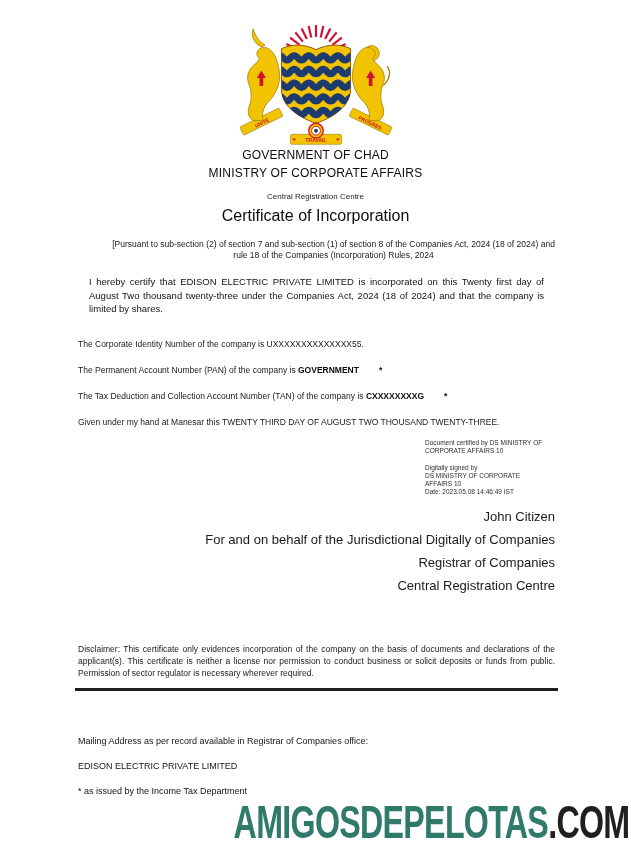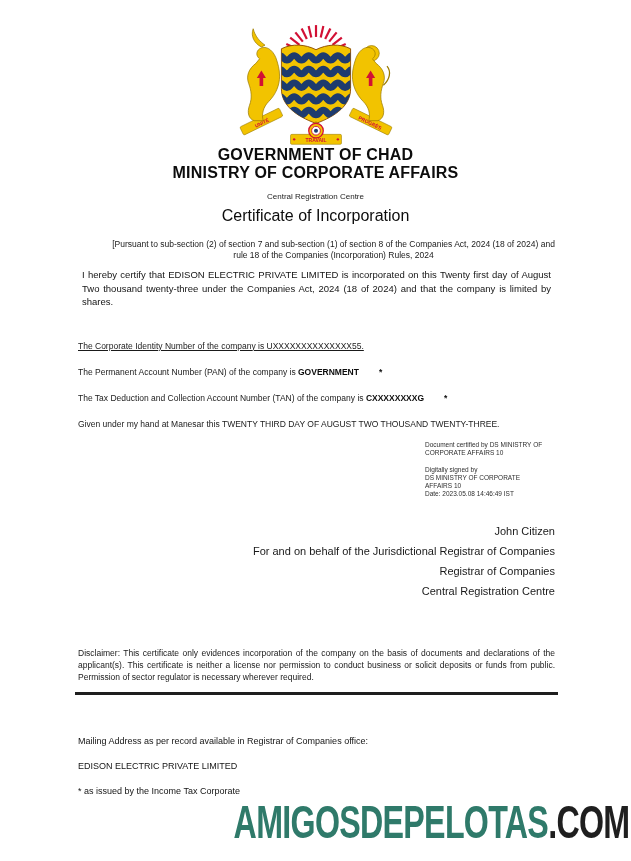--- a/index.html
+++ b/index.html
@@ -6,36 +6,36 @@
   .page {
     position:relative; width:631px; height:861px; overflow:hidden;
     background:#fff; color:#111;
     font-family:"Liberation Sans", sans-serif;
   }
   
   .emblem { position:absolute; top:16px; left:50%; transform:translateX(-50%); width:186px; height:132px; }
   .emblem svg { width:100%; height:100%; display:block; }
   
   .header { position:absolute; top:146px; left:0; width:100%; text-align:center; }
-  .gov-title { font-size:16px; font-weight:bold; line-height:18px; letter-spacing:.2px; color:#0c0c0c; }
+  .gov-title { font-size:12px; font-weight:normal; line-height:18px; letter-spacing:.2px; color:#0c0c0c; }
   .subtitle { font-size:8px; margin-top:10px; color:#222; }
   .cert-title { font-size:16px; font-weight:normal; margin-top:6px; color:#0c0c0c; }
   .pursuant { font-size:8.5px; line-height:11px; margin-top:14px; color:#1a1a1a;margin-left:36px; }
   
   .main { position:absolute; top:264px; left:78px; right:76px; }
-  .certify { font-size:9.5px; line-height:13.5px; margin:4px; text-align:justify; color:#141414; }
+  .certify { font-size:9.5px; line-height:13.5px; margin:11px; text-align:justify; color:#141414; }
   .info { font-size:8.5px; line-height:10px; margin:16px 0 0 0; color:#1a1a1a; }
-  .info.first { margin-top:32px;text-decoration:underline; }
+  .info.first { margin-top:23px; }
   .info b { font-weight:bold; color:#0c0c0c; }
   .ast { display:inline-block; margin-left:20px; }
   
   .stamp { margin:12px 0 0 347px; width:150px; font-size:6.5px; line-height:8px; color:#2e2e2e; }
   .stamp-signed { margin-top:9px; }
   
-  .officer { margin-top:27px; text-align:right; font-size:11px; color:#1a1a1a; }
+  .officer { margin-top:13px; text-align:right; font-size:13px; color:#1a1a1a; }
   .officer-name { margin-bottom:8px; }
   .officer-title { margin-top:8px; }
   
   .disclaimer { margin:50px 0 0 0; font-size:8.5px; line-height:12px; text-align:justify; color:#1a1a1a; }
   .rule { margin:9px -3px 0 -3px; border:none; height:3px; background:#1e1e1e; }
   
   .footer { position:absolute; top:736px; left:78px; right:76px; font-size:9px; color:#141414; }
   .footer p { margin:0 0 15px 0; }
   
   .watermark {
@@ -148,30 +148,30 @@
       <div class="stamp-signed">
         <div>Digitally signed by</div>
         <div>DS MINISTRY OF CORPORATE</div>
         <div>AFFAIRS 10</div>
         <div>Date: 2023.05.08 14:46:49 IST</div>
       </div>
     </div>
 
     <div class="officer">
       <div class="officer-name">John Citizen</div>
-      <div class="officer-title">For and on behalf of the Jurisdictional Registrar of Companies</div>
+      <div class="officer-title">For and on behalf of the Jurisdictional Digitally of Companies</div>
       <div class="officer-title">Registrar of Companies</div>
       <div class="officer-title">Central Registration Centre</div>
     </div>
 
     <p class="disclaimer">Disclaimer: This certificate only evidences incorporation of the company on the basis of documents and declarations of the applicant(s). This certificate is neither a license nor permission to conduct business or solicit deposits or funds from public. Permission of sector regulator is necessary wherever required.</p>
     <hr class="rule">
   </div>
 
   <div class="footer">
     <p>Mailing Address as per record available in Registrar of Companies office:</p>
     <p>EDISON ELECTRIC PRIVATE LIMITED</p>
-    <p>* as issued by the Income Tax Corporate</p>
+    <p>* as issued by the Income Tax Department</p>
   </div>
 
   <div class="watermark"><span class="wm-name" style="color: rgb(47, 122, 106);">AMIGOSDEPELOTAS</span><span class="wm-tld" style="color: rgb(31, 31, 31);">.COM</span></div>
 
 </div>
 
 </body></html>

